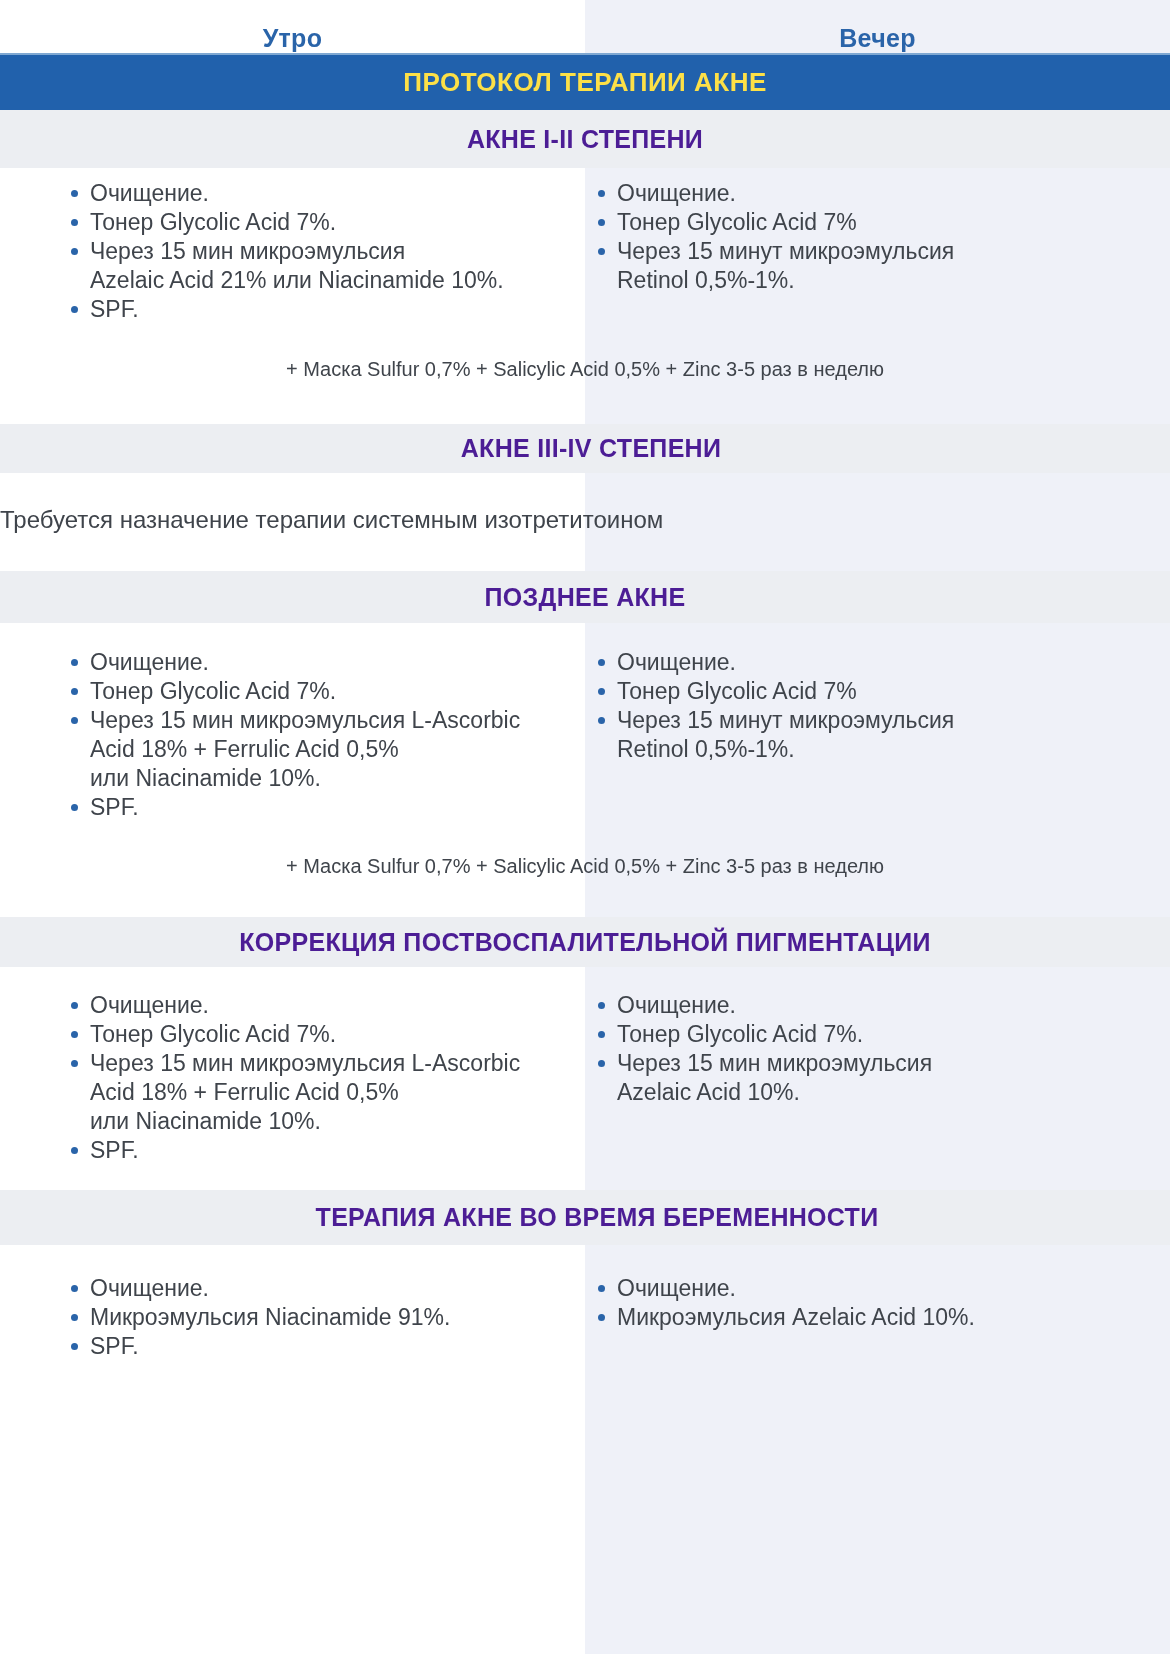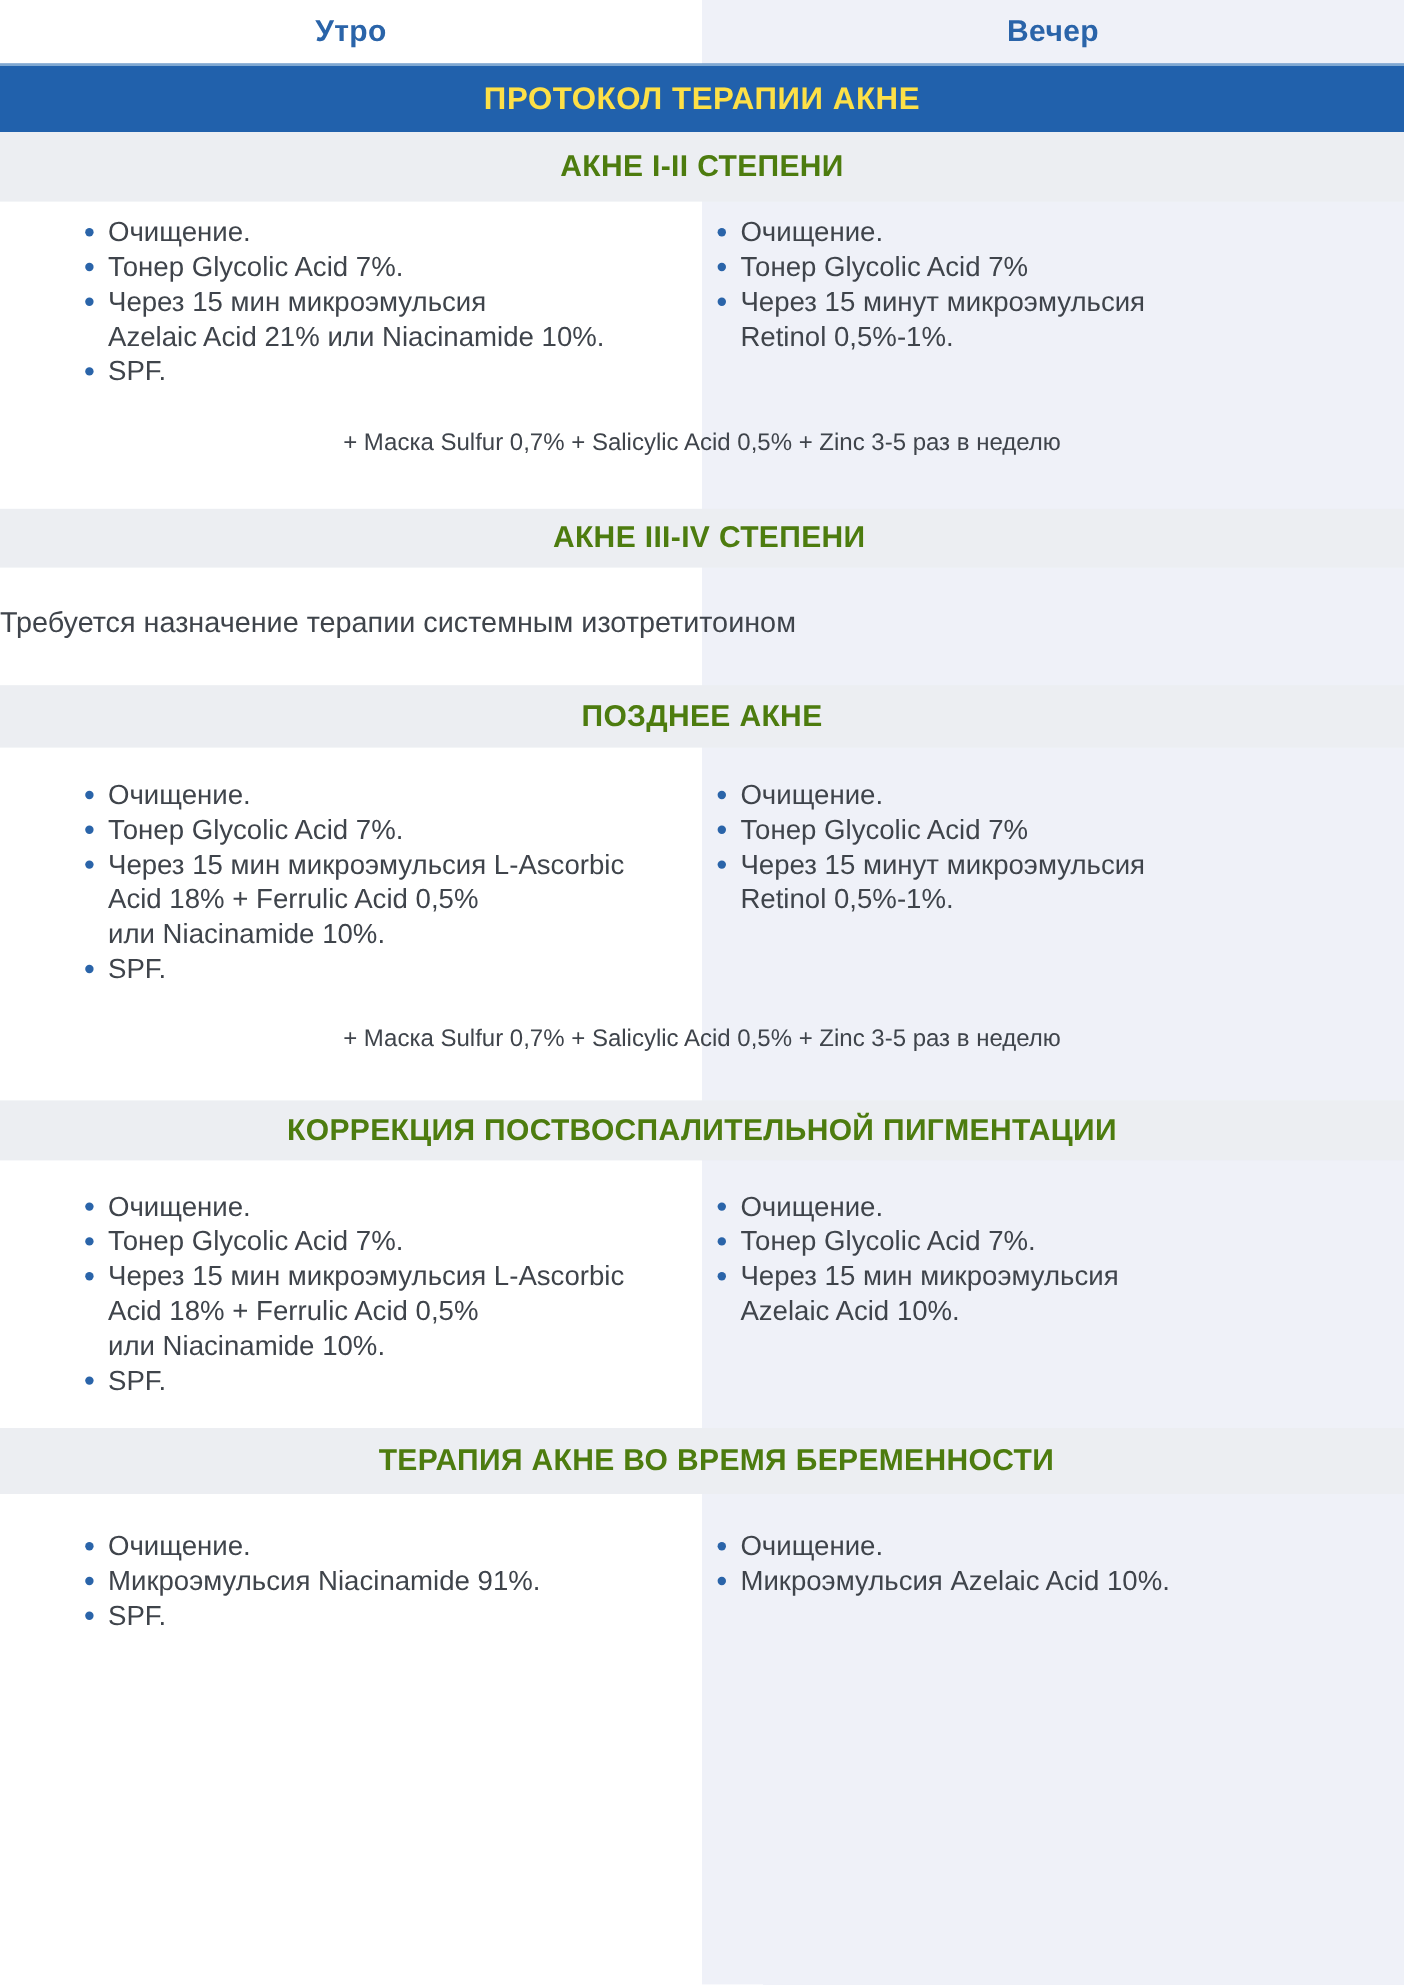--- a/index.html
+++ b/index.html
@@ -14,35 +14,35 @@
   }
   
   .evening-panel{
     position:absolute;left:585px;top:0;width:585px;height:1654px;
     background:#eff1f8;z-index:0;
   }
   .content{position:relative;z-index:1;}
 
   
   .header-row{display:flex;height:53px;}
-  .header-cell{width:648px;display:flex;align-items:center;justify-content:center;}
+  .header-cell{width:648px;display:flex;align-items:flex-end;justify-content:center;}
   .header-label{font-size:25px;font-weight:bold;color:#2a64a9;letter-spacing:.3px;}
 
   
   .banner{
     height:55px;background:#2161ac;border-top:2px solid #7fa8d2;
     display:flex;align-items:center;justify-content:center;
   }
   .banner-title{
     margin:0;color:#fde047;font-size:26px;font-weight:bold;letter-spacing:.5px;
   }
 
   
   .band{background:#eceef2;display:flex;align-items:center;justify-content:center;}
-  .band-title{margin:0;font-size:25px;font-weight:bold;color:#4d7c0f;letter-spacing:.3px;}
+  .band-title{margin:0;font-size:25px;font-weight:bold;color:#4c1d95;letter-spacing:.3px;}
 
   .s0 .band{height:58px;margin-top:0;}
   .s1 .band{height:49px;margin-top:40px;padding-left:12px;}
   .s2 .band{height:52px;margin-top:37px;}
   .s3 .band{height:50px;margin-top:36px;}
   .s4 .band{height:55px;margin-top:25px;padding-left:24px;}
 
   
   .cols{display:flex;}
   .s0 .cols{margin-top:11px;}

